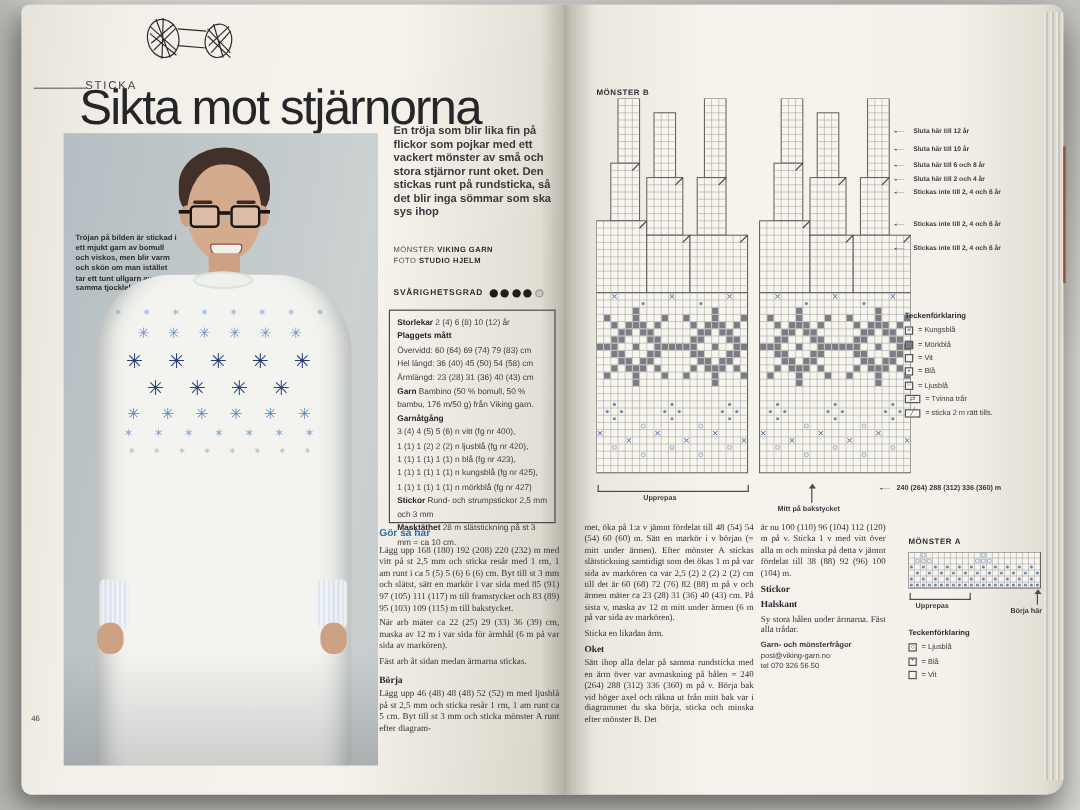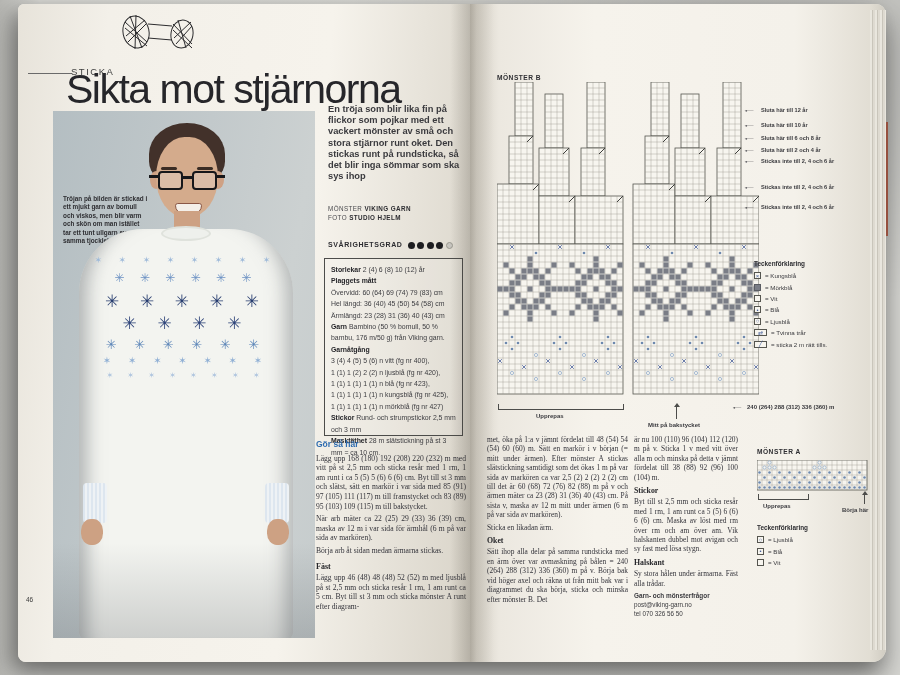--- a/index.html
+++ b/index.html
@@ -172,22 +172,22 @@
           <div>1 (1) 1 (1) 1 (1) n blå (fg nr 423),</div>
           <div>1 (1) 1 (1) 1 (1) n kungsblå (fg nr 425),</div>
           <div>1 (1) 1 (1) 1 (1) n mörkblå (fg nr 427)</div>
           <div><b>Stickor</b> Rund- och strumpstickor 2,5 mm och 3 mm</div>
           <div><b>Masktäthet</b> 28 m slätstickning på st 3 mm = ca 10 cm.</div>
         </div>
       <div class="howto">
         <h3>Gör så här</h3>
         <p>Lägg upp 168 (180) 192 (208) 220 (232) m med vitt på st 2,5 mm och sticka resår med 1 rm, 1 am runt i ca 5 (5) 5 (6) 6 (6) cm. Byt till st 3 mm och slätst, sätt en markör i var sida med 85 (91) 97 (105) 111 (117) m till framstycket och 83 (89) 95 (103) 109 (115) m till bakstycket.</p>
         <p>När arb mäter ca 22 (25) 29 (33) 36 (39) cm, maska av 12 m i var sida för ärmhål (6 m på var sida av markören).</p>
-        <p>Börja arb åt sidan medan ärmarna stickas.</p>
-        <h4>Fäst</h4>
+        <p>Fäst arb åt sidan medan ärmarna stickas.</p>
+        <h4>Börja</h4>
         <p>Lägg upp 46 (48) 48 (48) 52 (52) m med ljusblå på st 2,5 mm och sticka resår 1 rm, 1 am runt ca 5 cm. Byt till st 3 mm och sticka mönster A runt efter diagram-</p>
       </div>
       <div class="pageno">46</div>
     </div>
 
     <div class="page right">
       <div class="rp-label" style="left:27px;top:70px;position:absolute;">MÖNSTER B</div>
       <svg id="chartB" style="position:absolute;left:27px;top:78px;" width="262" height="318">
           <g transform="translate(0,0)">
             <rect x="18" y="0" width="18" height="54" fill="#f7f5ef" stroke="#55554f" stroke-width="0.8"></rect>
@@ -809,21 +809,20 @@
 
       <div class="col" style="left:17px;top:431px;width:141px;">
         <p>met, öka på 1:a v jämnt fördelat till 48 (54) 54 (54) 60 (60) m. Sätt en markör i v början (= mitt under ärmen). Efter mönster A stickas slätstickning samtidigt som det ökas 1 m på var sida av markören ca var 2,5 (2) 2 (2) 2 (2) cm till det är 60 (68) 72 (76) 82 (88) m på v och ärmen mäter ca 23 (28) 31 (36) 40 (43) cm. På sista v, maska av 12 m mitt under ärmen (6 m på var sida av markören).</p>
         <p>Sticka en likadan ärm.</p>
         <h4>Oket</h4>
         <p>Sätt ihop alla delar på samma rundsticka med en ärm över var avmaskning på bålen = 240 (264) 288 (312) 336 (360) m på v. Börja bak vid höger axel och räkna ut från mitt bak var i diagrammet du ska börja, sticka och minska efter mönster B. Det</p>
       </div>
       <div class="col" style="left:164px;top:431px;width:104px;">
         <p>är nu 100 (110) 96 (104) 112 (120) m på v. Sticka 1 v med vitt över alla m och minska på detta v jämnt fördelat till 38 (88) 92 (96) 100 (104) m.</p>
         <h4>Stickor</h4>
-        <p>Byt till st 2,5 mm och sticka resår med 1 rm, 1 am runt ca 5 (5) 6 (6) 6 (6) cm. Maska av löst med rm över rm och am över am. Vik halskanten dubbel mot avigan och sy fast med lösa stygn.</p>
         <h4>Halskant</h4>
         <p>Sy stora hålen under ärmarna. Fäst alla trådar.</p>
         <div class="contact">
           <b>Garn- och mönsterfrågor</b><br>
           <span>post@viking-garn.no</span><br>
           <span>tel 070 326 56 50</span>
         </div>
       </div>
 
       <div class="rp-label" style="left:287px;top:444px;position:absolute;">MÖNSTER A</div>

